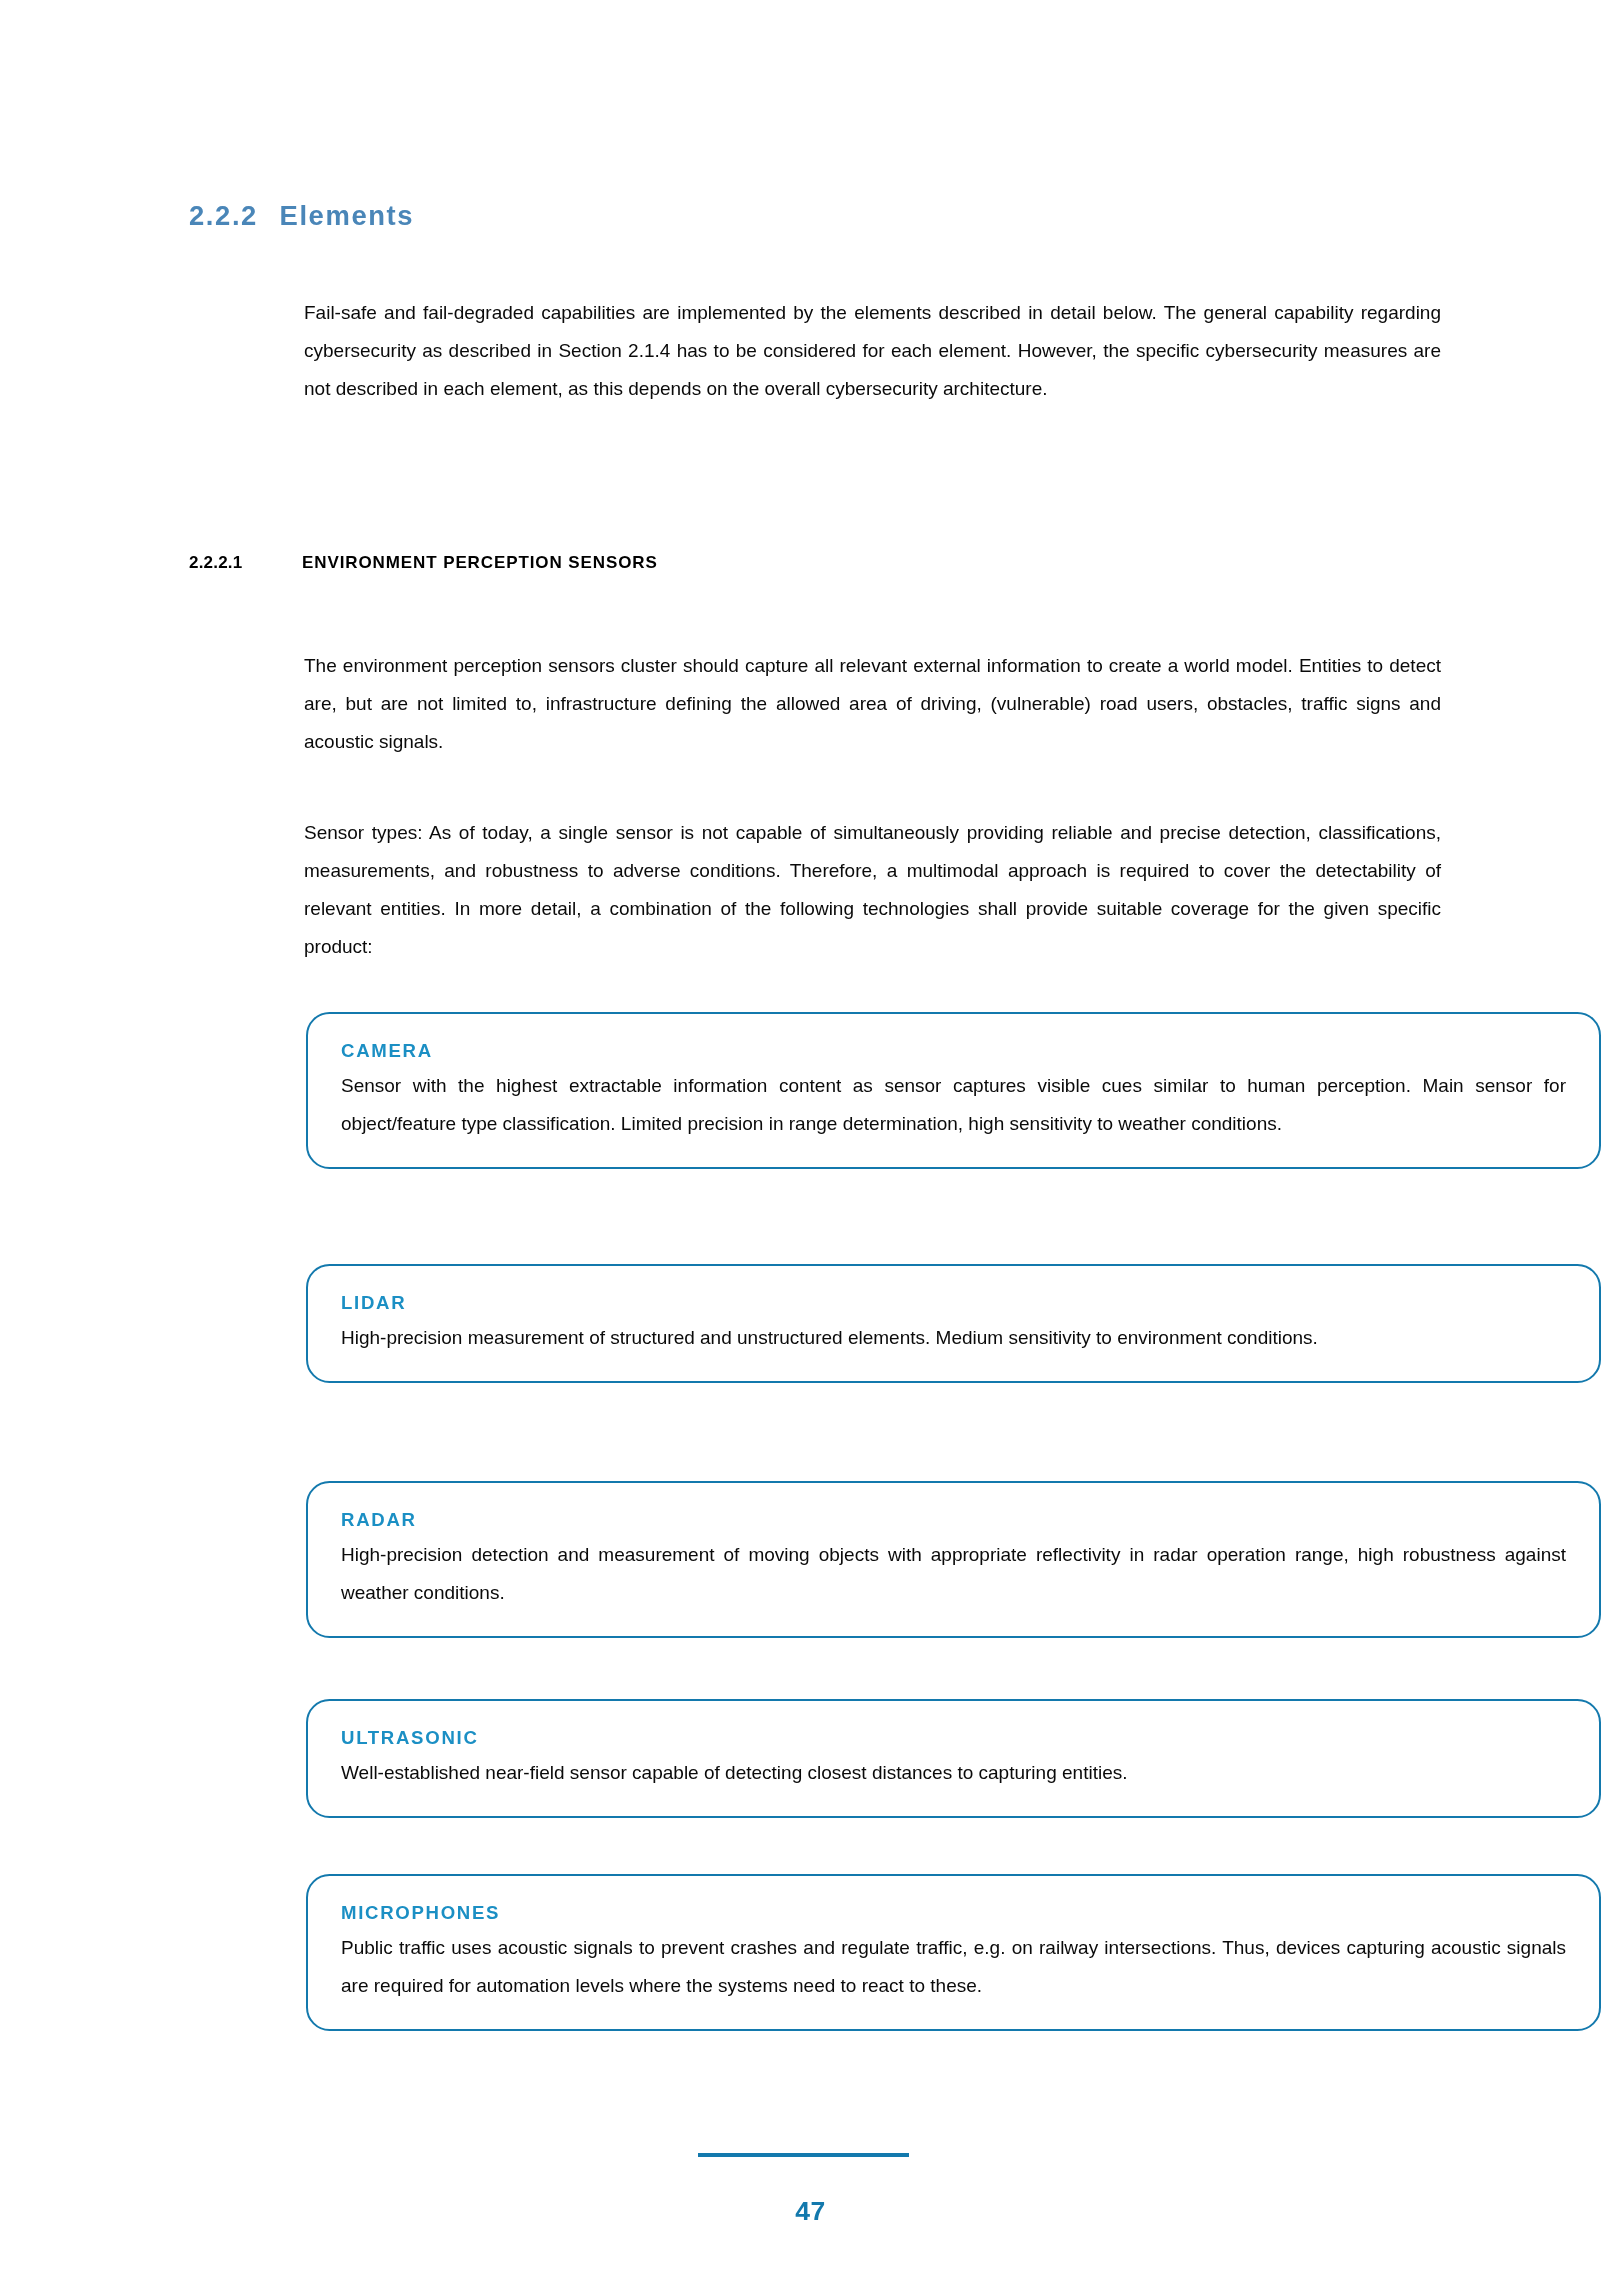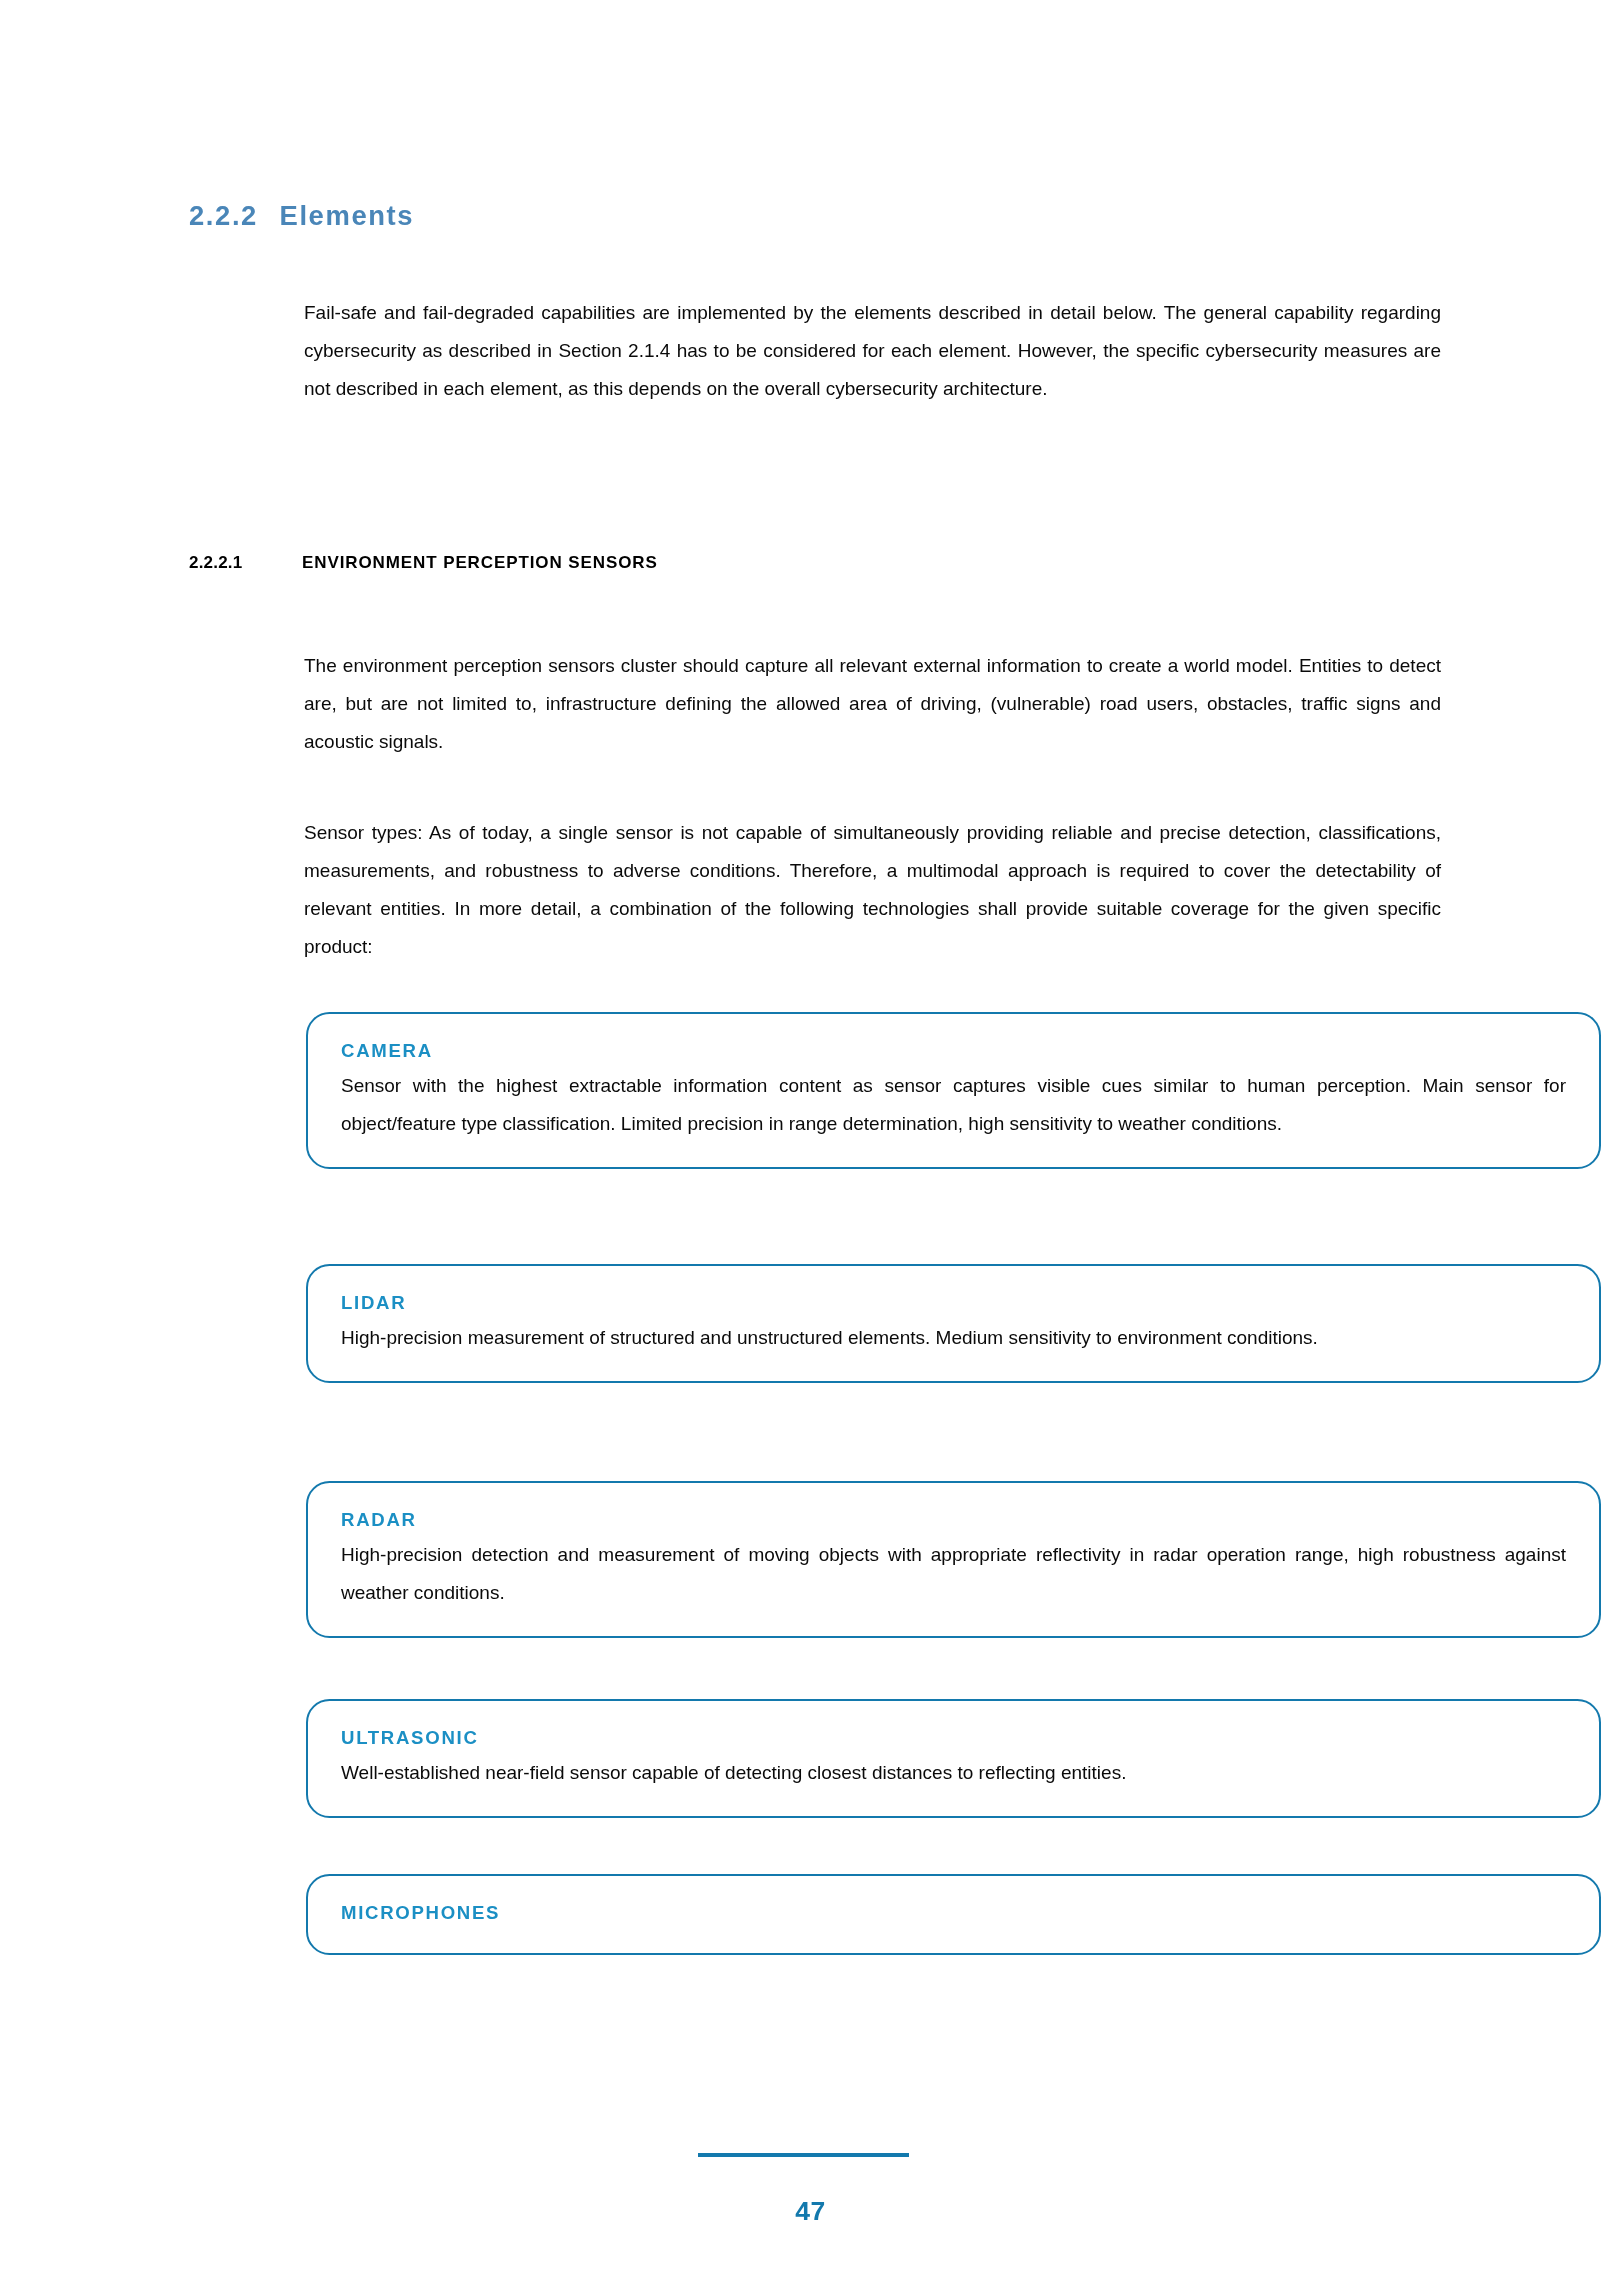--- a/index.html
+++ b/index.html
@@ -163,24 +163,25 @@
     <div class="card-text">High-precision measurement of structured and unstructured elements. Medium sensitivity to environment conditions.</div>
   </div>
 
   <div class="card" id="card-radar">
     <div class="card-title">RADAR</div>
     <div class="card-text">High-precision detection and measurement of moving objects with appropriate reflectivity in radar operation range, high robustness against weather conditions.</div>
   </div>
 
   <div class="card" id="card-ultrasonic">
     <div class="card-title">ULTRASONIC</div>
-    <div class="card-text single">Well-established near-field sensor capable of detecting closest distances to reflecting entities.</div>
+    <div class="card-text single">Well-established near-field sensor capable of detecting closest distances to capturing entities.</div>
   </div>
 
   <div class="card" id="card-microphones">
     <div class="card-title">MICROPHONES</div>
+    <div class="card-text">Public traffic uses acoustic signals to prevent crashes and regulate traffic, e.g. on railway intersections. Thus, devices capturing acoustic signals are required for automation levels where the systems need to react to these.</div>
   </div>
 
   <div class="footer-rule"></div>
   <div class="page-number">47</div>
 
 </div>
 
 
 </body></html>

